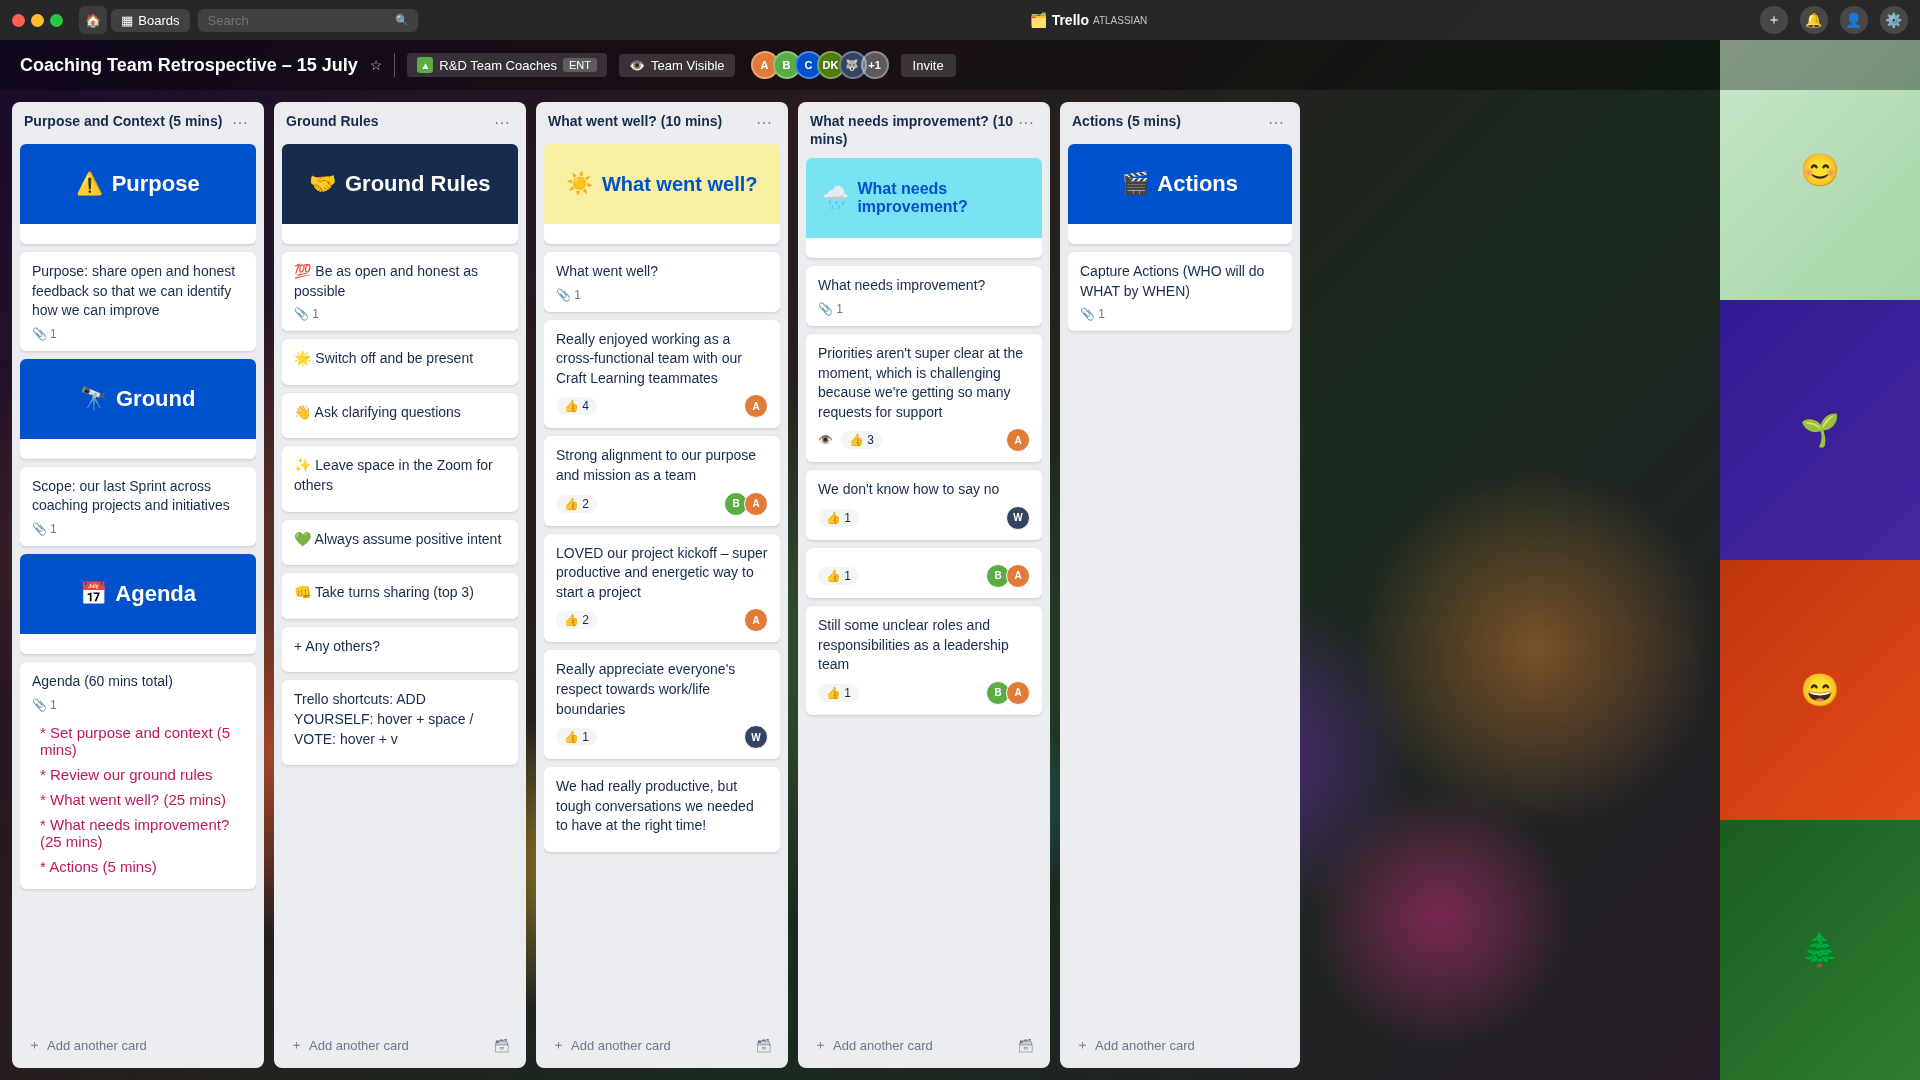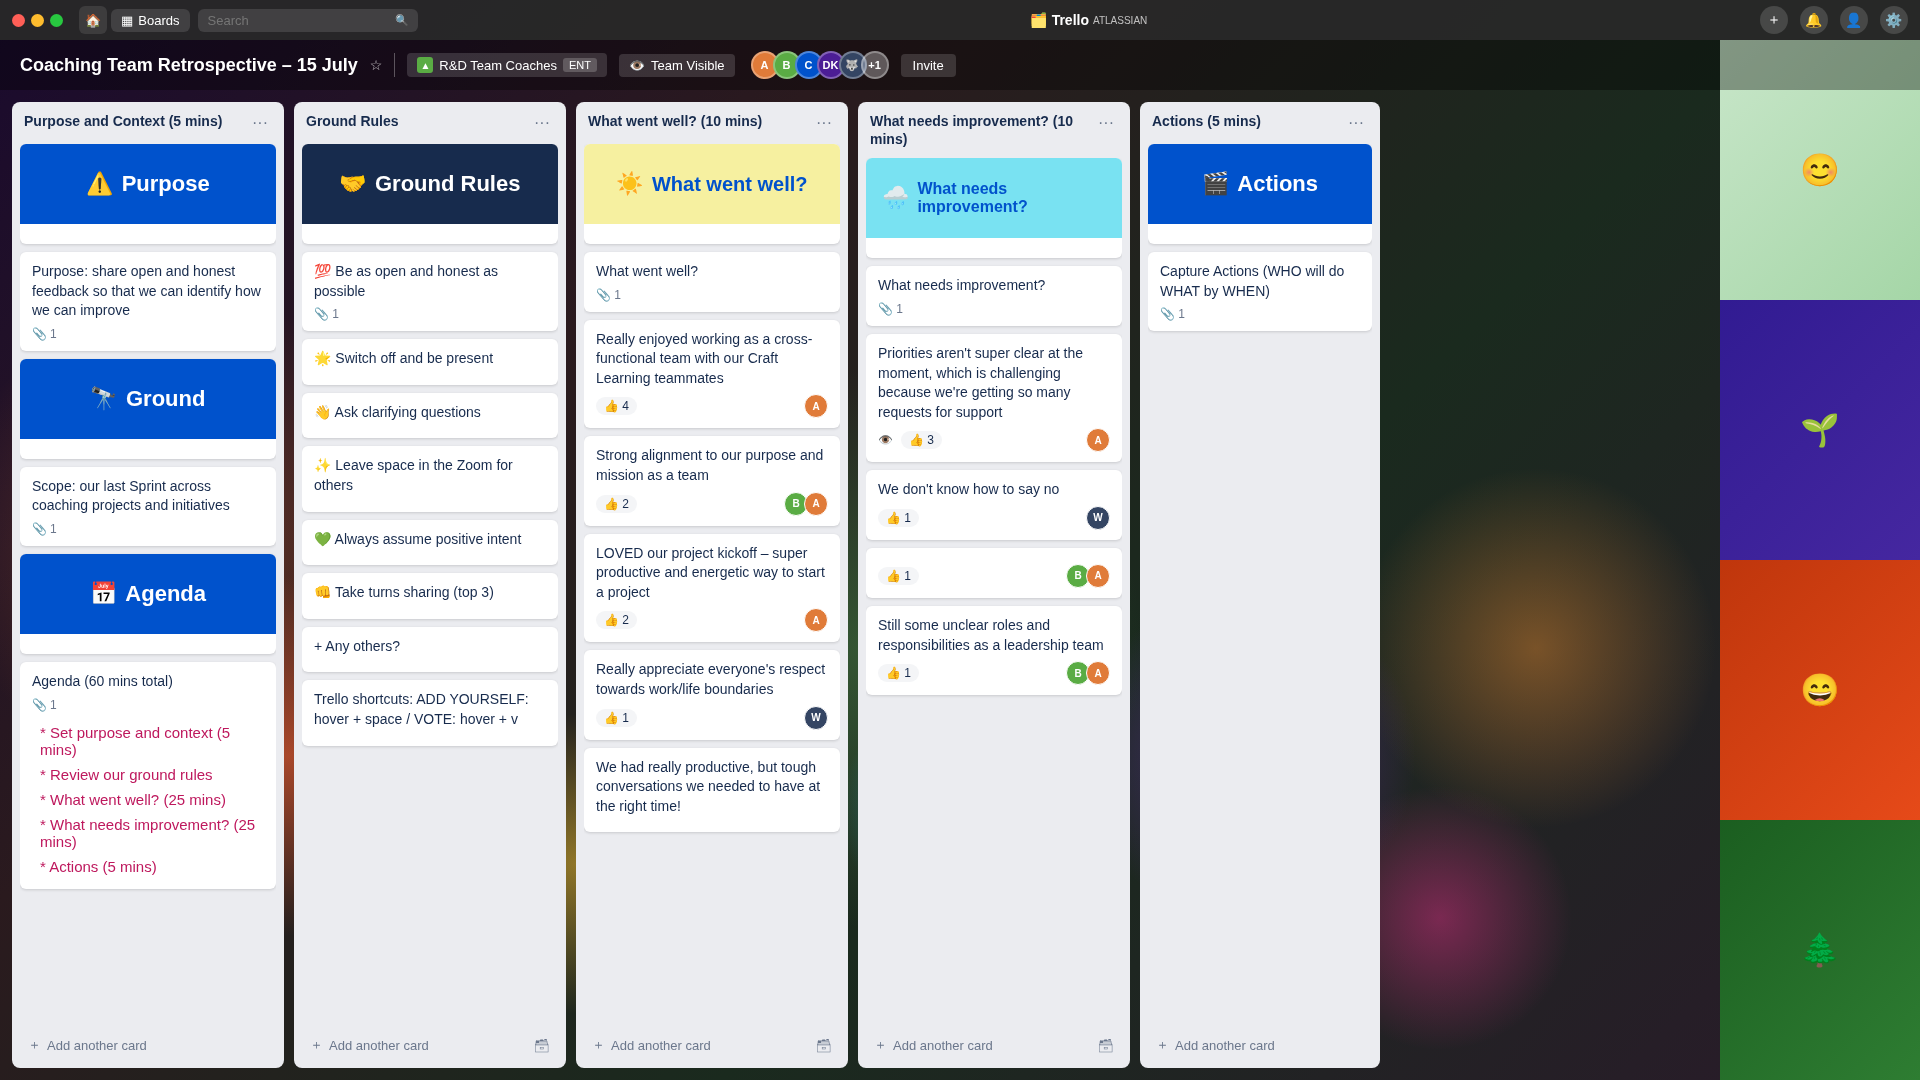--- a/index.html
+++ b/index.html
@@ -218,21 +218,21 @@
       z-index: 5;
       display: flex;
       padding: 12px 12px;
       gap: 10px;
       overflow-x: auto;
       height: calc(1080px - 40px - 50px);
     }
 
     
     .column {
-      width: 272px;
+      width: 252px;
       flex-shrink: 0;
       background: #ebecf0;
       border-radius: 8px;
       padding: 8px;
       display: flex;
       flex-direction: column;
       max-height: 100%;
       overflow: hidden;
     }
     .column-header {
@@ -435,21 +435,21 @@
     <span class="ent-badge">ENT</span>
   </div>
   <div class="visibility-badge">
     <span>👁️</span>
     <span>Team Visible</span>
   </div>
   <div class="member-avatars">
     <div class="avatar" style="background:#e07b39;">A</div>
     <div class="avatar" style="background:#5aac44;">B</div>
     <div class="avatar" style="background:#0052cc;">C</div>
-    <div class="avatar" style="background:#4c1d95;">DK</div>
+    <div class="avatar" style="background:#4d7c0f;">DK</div>
     <div class="avatar" style="background:#344563;">🐺</div>
     <div class="avatar avatar-count">+1</div>
   </div>
   <button class="invite-btn">Invite</button>
 </div>
 
 <div class="bg-bokeh"></div>
 
 <div class="board-content">
 

